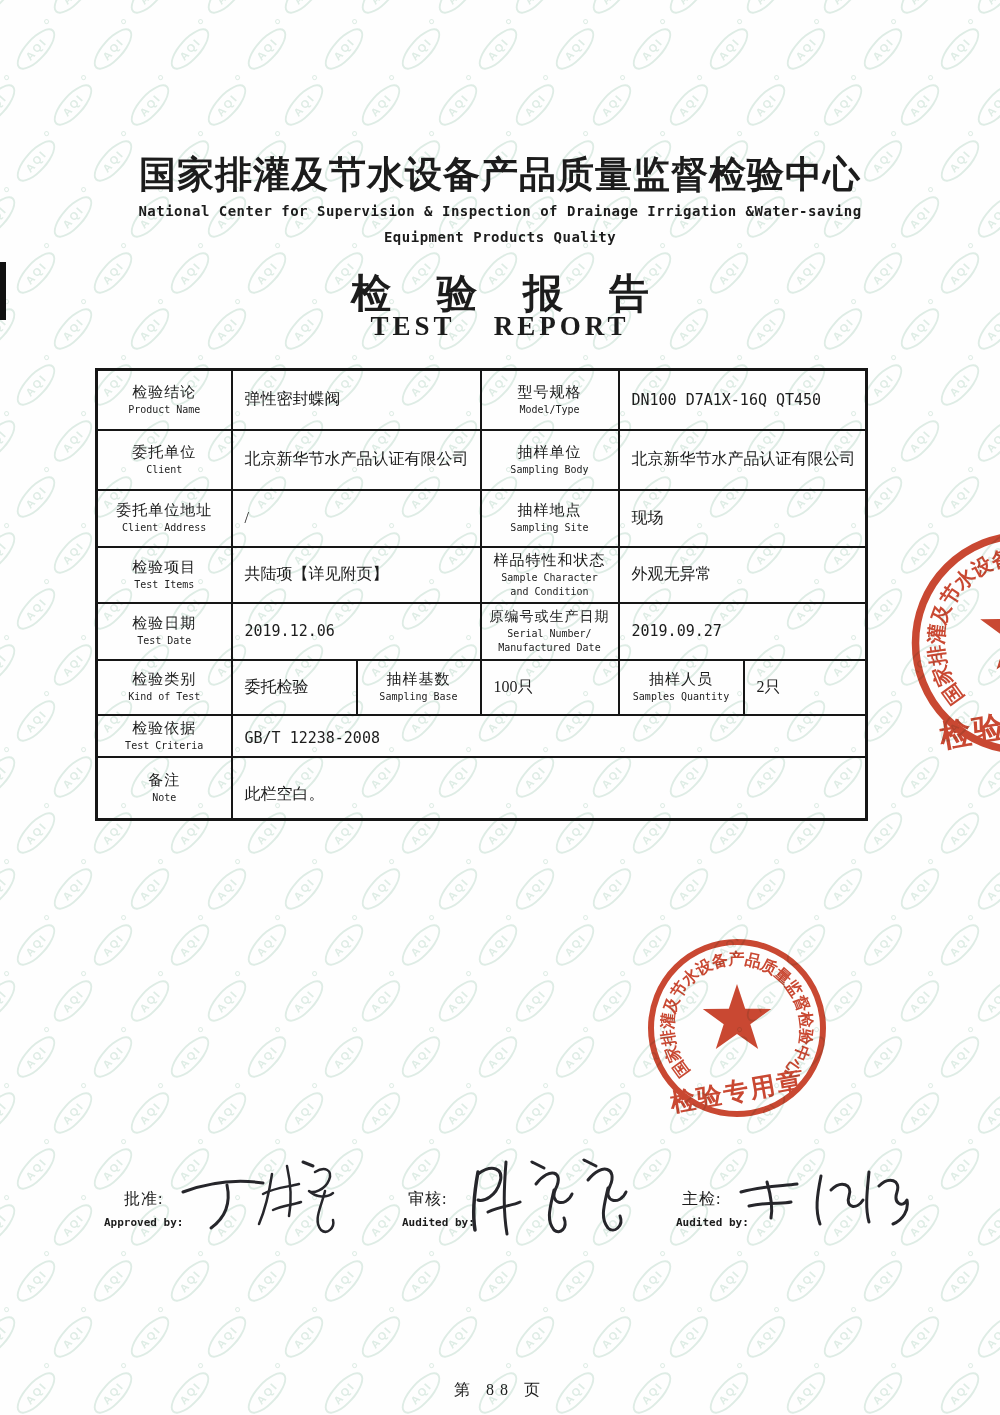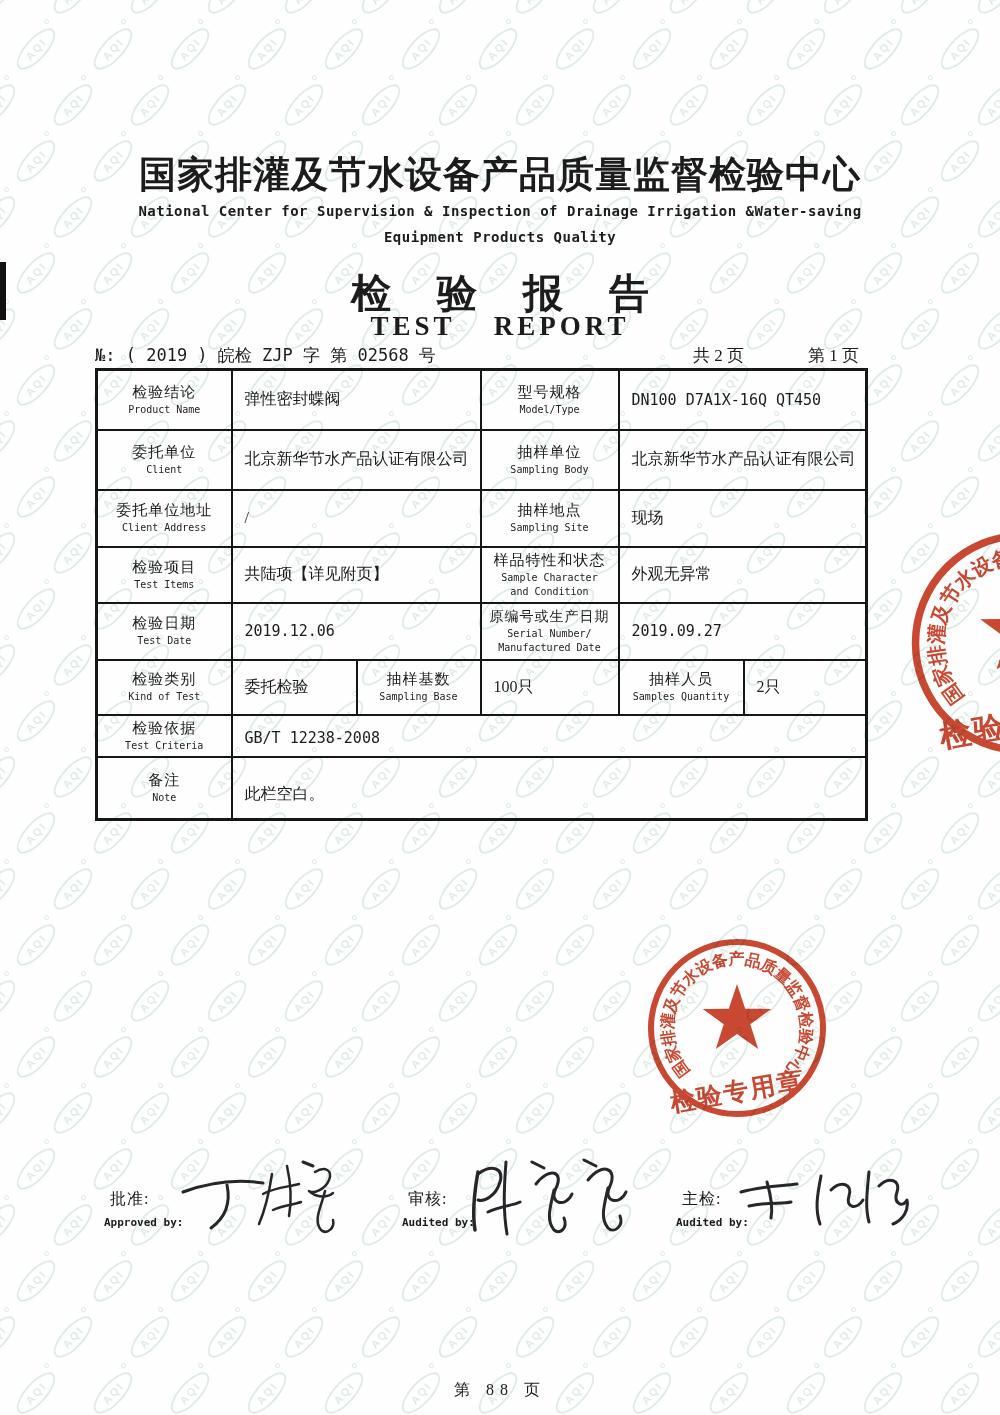--- a/index.html
+++ b/index.html
@@ -428,27 +428,20 @@
     </div>
 
   <div class="content">
     <div class="edge-mark"></div>
 
     <div class="org-cn">国家排灌及节水设备产品质量监督检验中心</div>
     <div class="org-en1">National Center for Supervision &amp; Inspection of Drainage Irrigation &amp;Water-saving</div>
     <div class="org-en2">Equipment Products Quality</div>
     <div class="report-cn">检验报告</div>
     <div class="report-en">TEST REPORT</div>
-    <div class="no-line">
-      <span class="zh">№: ( 2019 ) 皖检 ZJP 字 第 02568 号</span>
-      <span class="page-group">
-        <span>共 2 页</span>
-        <span>第 1 页</span>
-      </span>
-    </div>
 
     <table class="report">
       <colgroup>
         <col style="width:135px">
           <col style="width:125px">
           <col style="width:124px">
         <col style="width:138px">
           <col style="width:125px">
           <col style="width:123px">
       </colgroup>
@@ -543,21 +536,21 @@
         <td class="lbl">
           <div class="lzh">备注</div>
           <div class="len">Note</div>
         </td>
         <td class="val vtop" colspan="5" style="padding-top:14px">此栏空白。</td>
       </tr>
     </tbody>
       </table>
 
     <div class="sig-row">
-      <span class="sig-label-zh" style="left:110px;top:1189px">批准:</span>
+      <span class="sig-label-zh" style="left:124px;top:1189px">批准:</span>
       <span class="sig-label-en" style="left:104px;top:1216px">Approved by:</span>
       <svg class="sig-svg" style="left:175px;top:1158px" width="175" height="80" viewBox="0 0 175 80">
         <path d="M8,34 C35,24 62,21 88,25" stroke-width="3"></path>
         <path d="M52,27 C56,46 50,60 36,70" stroke-width="3"></path>
         <path d="M97,16 C94,36 90,52 84,66" stroke-width="2.5"></path>
         <path d="M88,36 C101,29 114,29 124,26" stroke-width="2.5"></path>
         <path d="M112,8 C116,26 117,42 114,58" stroke-width="2.5"></path>
         <path d="M98,52 C108,47 118,47 126,44" stroke-width="2.5"></path>
         <path d="M140,14 C150,8 158,12 154,22 C150,32 138,36 134,33 C142,40 152,40 158,35" stroke-width="2.5"></path>
         <path d="M150,33 C146,50 138,62 146,72 C152,77 160,70 158,62" stroke-width="2.5"></path>

